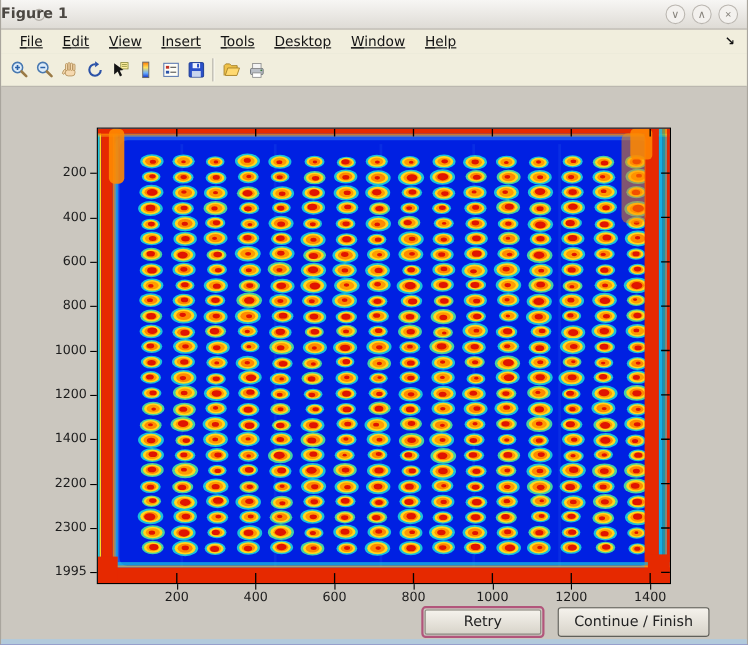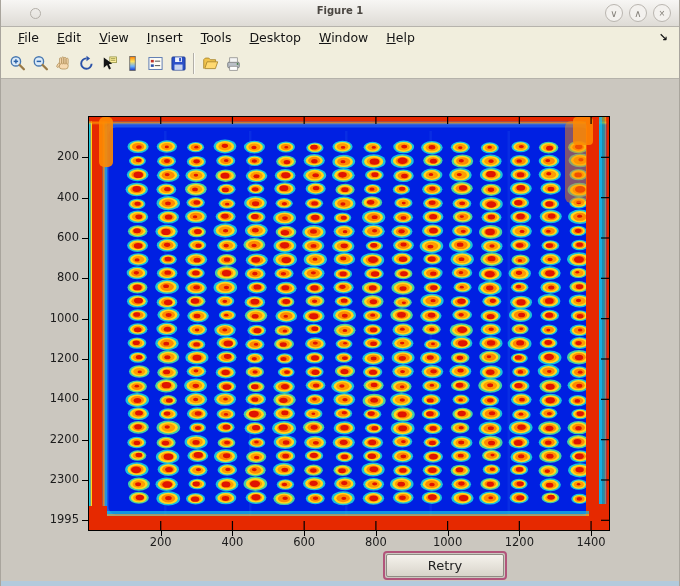--- a/index.html
+++ b/index.html
@@ -2,51 +2,51 @@
 <html><head>
 <meta charset="utf-8">
 <style>
   html,body{margin:0;padding:0;}
   body{width:680px;height:586px;font-family:"DejaVu Sans","Liberation Sans",sans-serif;background:#cbc7bf;}
   .window{position:relative;width:680px;height:586px;overflow:hidden;background:#cbc7bf;
           border-left:1px solid #a9a59d;border-right:1px solid #a9a59d;box-sizing:border-box;}
   
   .titlebar{position:absolute;top:0;left:0;right:0;height:26px;
             background:linear-gradient(#f7f6f4,#dedbd5);border-bottom:1px solid #b6b3ac;}
-  .title{position:absolute;left:0;right:0;top:5px;text-align:center;
-         font-weight:bold;font-size:10px;color:#4b4742;}
+  .title{position:absolute;left:0;right:0;top:5px;text-align:left;
+         font-weight:bold;font-size:13px;color:#4b4742;}
   .win-menu-circle{position:absolute;left:29px;top:8px;width:9px;height:9px;
                    border:1px solid #b3afa8;border-radius:50%;background:transparent;}
   .win-controls{position:absolute;right:8px;top:4px;display:flex;gap:6px;}
   .win-btn{width:18px;height:18px;border:1px solid #bab6b0;border-radius:50%;
            background:#f3f1ee;color:#86827b;font-size:10px;line-height:17px;
            text-align:center;padding:0;cursor:default;box-sizing:border-box;}
   
   .menubar{position:absolute;top:27px;left:0;right:0;height:22px;background:#f1eedd;
            display:flex;align-items:center;padding-left:8px;font-size:12.5px;color:#141414;}
-  .menu-item{padding:2px 9px 3px 9px;background:none;border:none;font:inherit;color:inherit;cursor:default;}
+  .menu-item{padding:2px 9px 3px 9px;background:none;border:none;font:inherit;color:inherit;cursor:default;text-decoration:underline;}
   .menu-item u{text-decoration:underline;}
   .dock-arrow{position:absolute;right:11px;top:4px;font-size:11px;font-weight:bold;color:#111;}
   
   .toolbar{position:absolute;top:49px;left:0;right:0;height:29px;background:#f1eedd;
            border-bottom:1px solid #b5b2aa;display:flex;align-items:center;padding-left:5px;}
   .tool-btn{width:23px;height:24px;border:none;background:none;padding:2px;
             display:flex;align-items:center;justify-content:center;cursor:default;}
   .tool-btn svg{width:17px;height:17px;}
   .tool-sep{width:1px;height:21px;background:#b2afa7;box-shadow:1px 0 0 #fbfaf4;margin:0 5px 0 3px;}
   
   .axes-image{position:absolute;left:87px;top:116px;width:520px;height:413px;
               border:1px solid #000;}
   .axes-image svg{display:block;}
   .ytick-label{position:absolute;width:40px;text-align:right;font-size:11.5px;color:#1c1c1c;}
   .xtick-label{position:absolute;width:44px;text-align:center;font-size:11.5px;color:#1c1c1c;}
   .ytick-line{position:absolute;width:6px;height:1px;background:#000;left:81px;}
   .xtick-line{position:absolute;width:1px;height:5px;background:#000;top:531px;}
   
-  .btn-retry-wrap{position:absolute;left:382px;top:551px;width:124px;height:29px;
+  .btn-retry-wrap{position:absolute;left:382px;top:551px;width:112px;height:29px;
                   border:2px solid #b2557b;border-radius:4px;box-sizing:border-box;
                   padding:1px;background:#cbc7bf;}
   .push-btn{width:100%;height:100%;background:linear-gradient(#f5f2ec,#d8d4ca);
             border:1px solid #8f8b83;border-radius:2px;font-family:inherit;
             font-size:13px;color:#222;cursor:default;}
   .btn-continue{position:absolute;left:506px;top:552px;width:138px;height:27px;
                 background:linear-gradient(#f5f2ec,#d7d3c9);border:1px solid #60605a;
                 border-radius:3px;font-family:inherit;font-size:13px;color:#222;cursor:default;}
   .bottom-strip{position:absolute;left:0;right:0;bottom:0;height:5px;background:#b2cadc;}
 </style>
@@ -1921,15 +1921,16 @@
         <line x1="512" y1="282.32421875" x2="520" y2="282.32421875" stroke="#000" stroke-width="1.2"></line>
         <line x1="512" y1="322.65625" x2="520" y2="322.65625" stroke="#000" stroke-width="1.2"></line>
         <line x1="512" y1="362.98828125" x2="520" y2="362.98828125" stroke="#000" stroke-width="1.2"></line>
         <line x1="512" y1="403.3203125" x2="520" y2="403.3203125" stroke="#000" stroke-width="1.2"></line>
       </svg>
   </div>
 
   <div class="btn-retry-wrap">
     <button class="push-btn">Retry</button>
   </div>
+  <button class="btn-continue">Continue / Finish</button>
 
   <div class="bottom-strip"></div>
 </div>
 
 </body></html>

